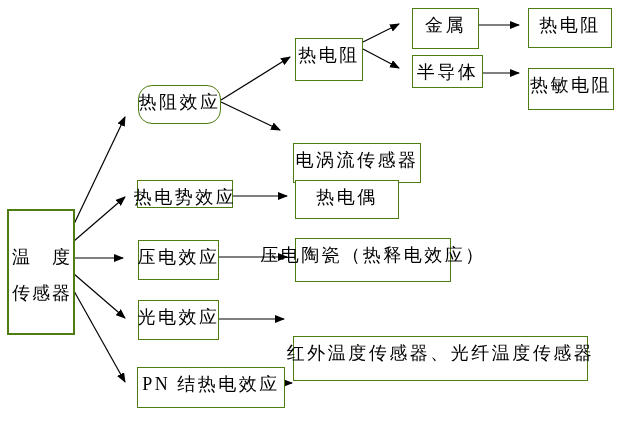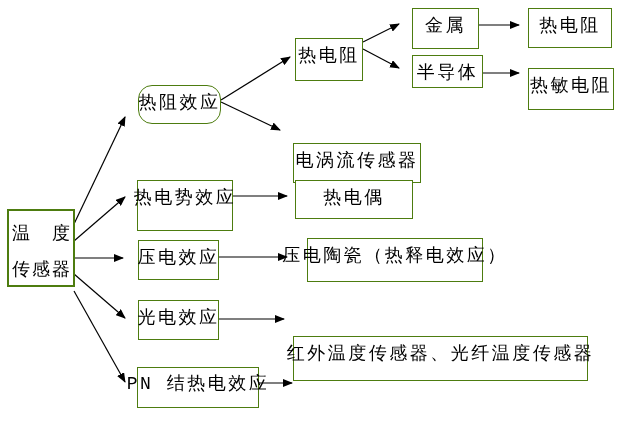--- a/index.html
+++ b/index.html
@@ -73,47 +73,47 @@
     <line x1="363" y1="42" x2="399" y2="24" marker-end="url(#arrow)"></line>
     <line x1="363" y1="49" x2="399" y2="68" marker-end="url(#arrow)"></line>
     <line x1="479" y1="25" x2="519" y2="25" marker-end="url(#arrow)"></line>
     <line x1="483" y1="73" x2="519" y2="73" marker-end="url(#arrow)"></line>
     <line x1="233" y1="196" x2="287" y2="196" marker-end="url(#arrow)"></line>
     <line x1="219" y1="257" x2="287" y2="257" marker-end="url(#arrow)"></line>
     <line x1="219" y1="319" x2="284" y2="319" marker-end="url(#arrow)"></line>
     <line x1="259" y1="383" x2="292" y2="383" marker-end="url(#arrow)"></line>
   </svg>
 
-  <div class="node root" style="left:7px; top:209px; width:68px; height:78px;gap:16px;">
+  <div class="node root" style="left:7px; top:209px; width:68px; height:126px;gap:16px;">
     <span>温　度</span>
     <span>传感器</span>
   </div>
 
   <div class="node" style="left:138px; top:85px; width:83px; height:39px;border-radius:14px;">热阻效应</div>
 
   <div class="node" style="left:295px; top:38px; width:68px; height:43px;">热电阻</div>
 
   <div class="node" style="left:412px; top:8px; width:67px; height:41px;">金属</div>
 
   <div class="node" style="left:528px; top:8px; width:84px; height:40px;">热电阻</div>
 
   <div class="node" style="left:412px; top:55px; width:71px; height:33px;">半导体</div>
 
   <div class="node" style="left:528px; top:68px; width:86px; height:42px;">热敏电阻</div>
 
   <div class="node" style="left:293px; top:115px; width:128px; height:40px;margin-top:28px;">电涡流传感器</div>
 
-  <div class="node" style="left:137px; top:180px; width:96px; height:51px;">热电势效应</div>
+  <div class="node" style="left:137px; top:180px; width:96px; height:28px;">热电势效应</div>
 
-  <div class="node" style="left:295px; top:180px; width:118px; height:39px;">热电偶</div>
+  <div class="node" style="left:295px; top:180px; width:104px; height:39px;">热电偶</div>
 
   <div class="node" style="left:138px; top:240px; width:81px; height:40px;">压电效应</div>
 
-  <div class="node" style="left:307px; top:238px; width:176px; height:44px;font-family:Liberation Serif, serif;">压电陶瓷（热释电效应）</div>
+  <div class="node" style="left:295px; top:238px; width:156px; height:44px;font-family:Liberation Serif, serif;">压电陶瓷（热释电效应）</div>
 
   <div class="node" style="left:138px; top:300px; width:81px; height:40px;">光电效应</div>
 
   <div class="node" style="left:293px; top:300px; width:295px; height:45px;margin-top:36px;">红外温度传感器、光纤温度传感器</div>
 
-  <div class="node" style="left:137px; top:367px; width:122px; height:41px;font-family:Liberation Mono, monospace;">PN 结热电效应</div>
+  <div class="node" style="left:137px; top:367px; width:148px; height:41px;">PN 结热电效应</div>
 
 
 </div>
 
 </body></html>

